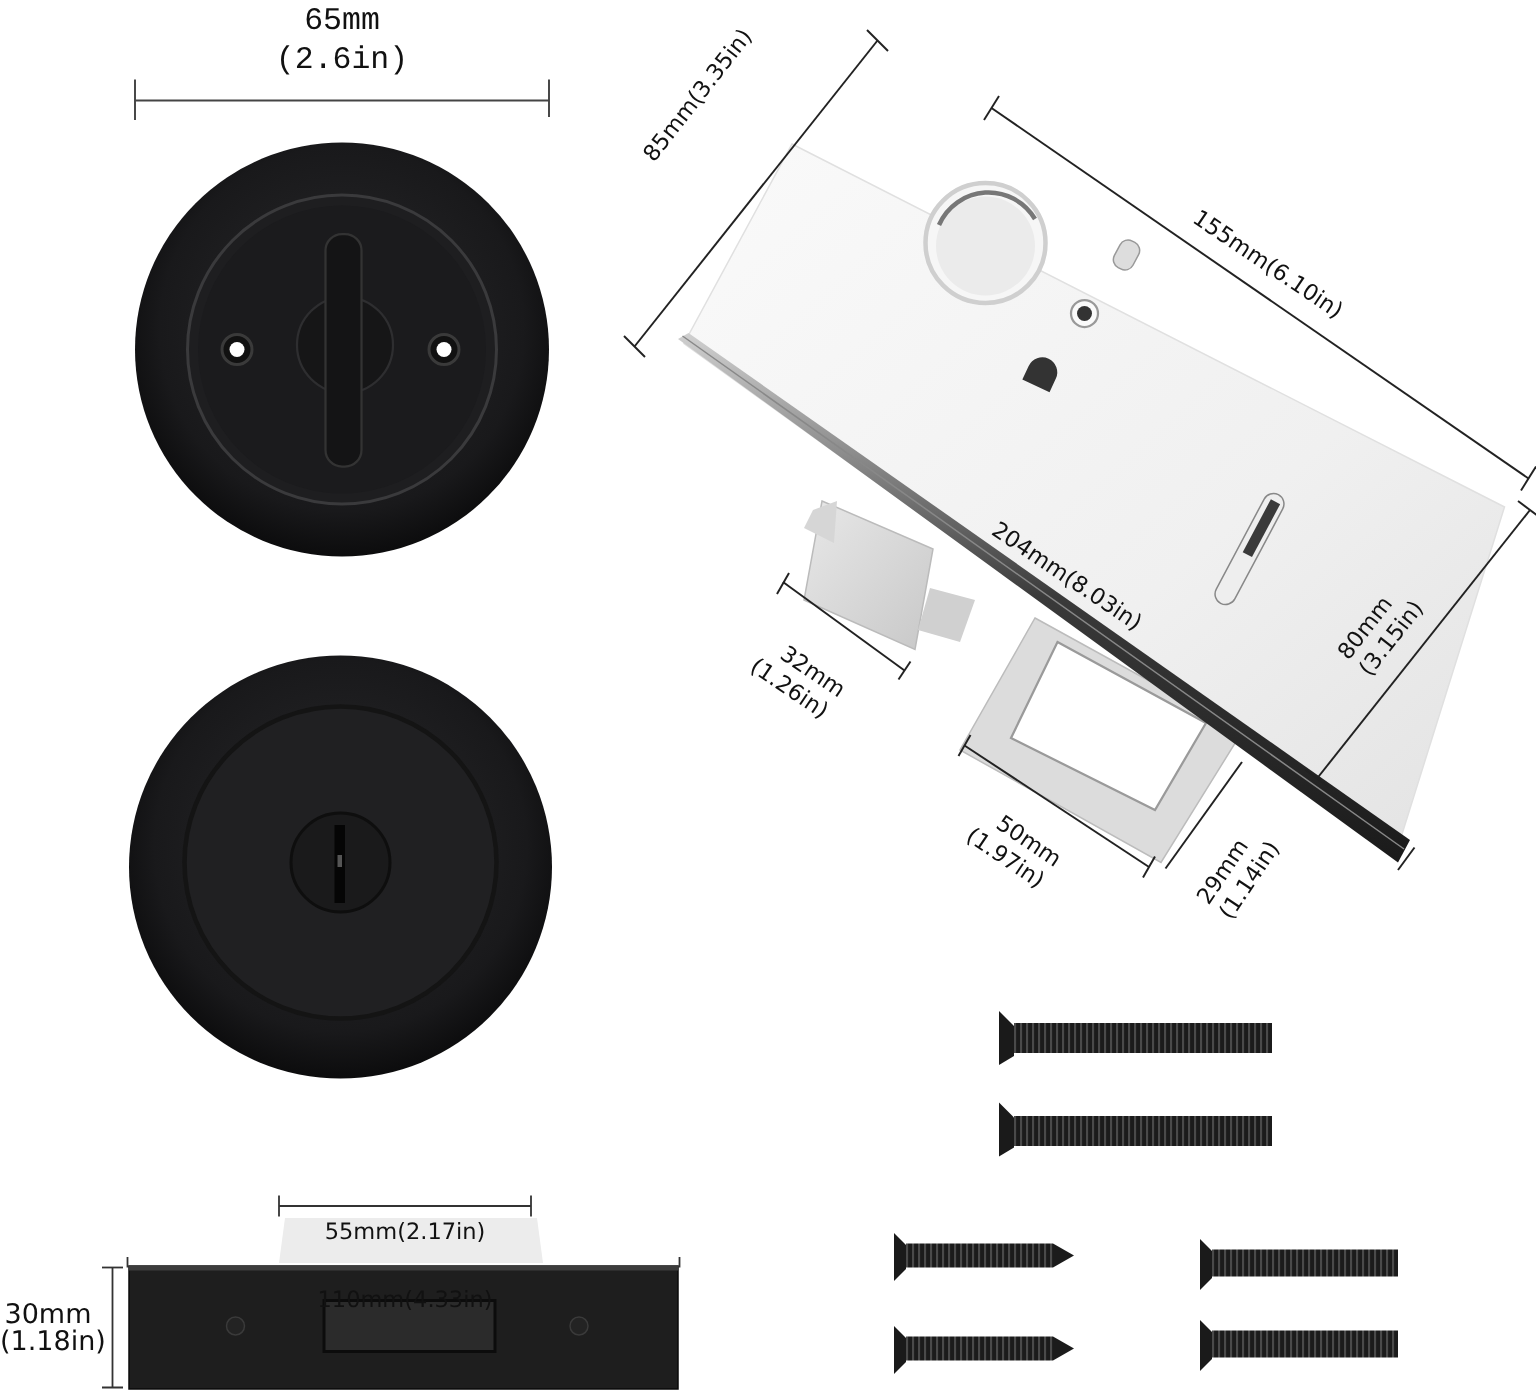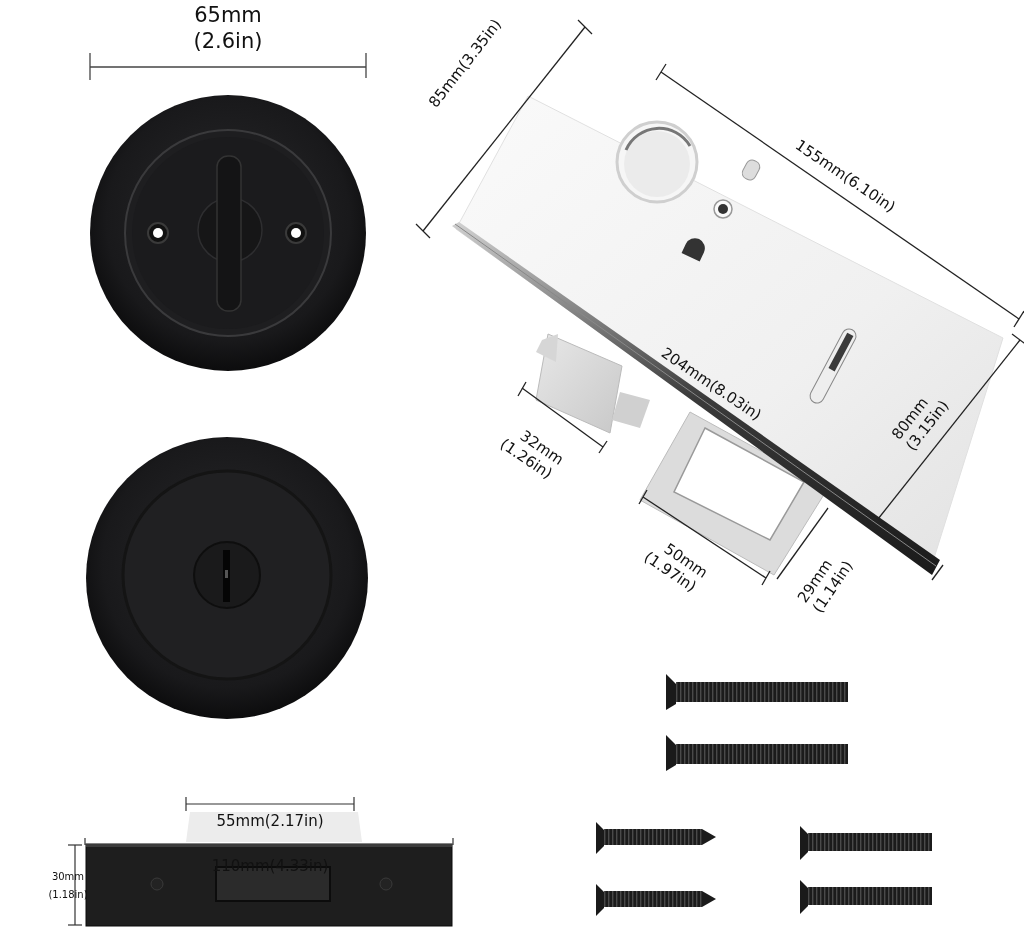--- a/index.html
+++ b/index.html
@@ -160,21 +160,21 @@
     </g>
     <polygon points="190,812 358,812 362,842 186,842" fill="#ececec"></polygon>
     <rect x="86" y="844" width="366" height="82" fill="#1e1e1e" stroke="#0a0a0a" stroke-width="1"></rect>
     <rect x="86" y="844" width="366" height="3" fill="#3c3c3c"></rect>
     <rect x="216" y="867" width="114" height="34" fill="#2b2b2b" stroke="#0c0c0c" stroke-width="2"></rect>
     <circle cx="157" cy="884" r="6" fill="#232323" stroke="#3a3a3a"></circle>
     <circle cx="386" cy="884" r="6" fill="#232323" stroke="#3a3a3a"></circle>
   </g>
 </svg>
 
-<div class="dim-label dim-big" style="left:168px; top:2px; width:120px;">
+<div class="dim-label dim-big" style="left:168px; top:2px; width:120px;font-family:Liberation Mono, monospace;">
   <div>65mm</div>
   <div>(2.6in)</div>
 </div>
 
 <div class="dim-label" style="left:425px; top:100px; transform:rotate(-52deg); transform-origin:left top;">85mm(3.35in)</div>
 
 <div class="dim-label" style="left:802px; top:136px; transform:rotate(34deg); transform-origin:left top;">155mm(6.10in)</div>
 
 <div class="dim-label" style="left:668px; top:344px; transform:rotate(34deg); transform-origin:left top;">204mm(8.03in)</div>
 
@@ -194,16 +194,16 @@
 </div>
 
 <div class="dim-label" style="left:794px; top:596px; transform:rotate(-56deg); transform-origin:left top; text-align:left;">
   <div>29mm</div>
   <div>(1.14in)</div>
 </div>
 
 <div class="dim-label" style="left:200px; top:812px; width:140px;">55mm(2.17in)</div>
 <div class="dim-label" style="left:200px; top:818px; width:140px;margin-top:39px;">110mm(4.33in)</div>
 
-<div class="dim-label" style="left:0px; top:868px; width:64px; font-size:10px;padding-left:36px;">
+<div class="dim-label" style="left:0px; top:868px; width:64px; font-size:18px;">
   <div>30mm</div>
   <div>(1.18in)</div>
 </div>
 
 </body></html>

